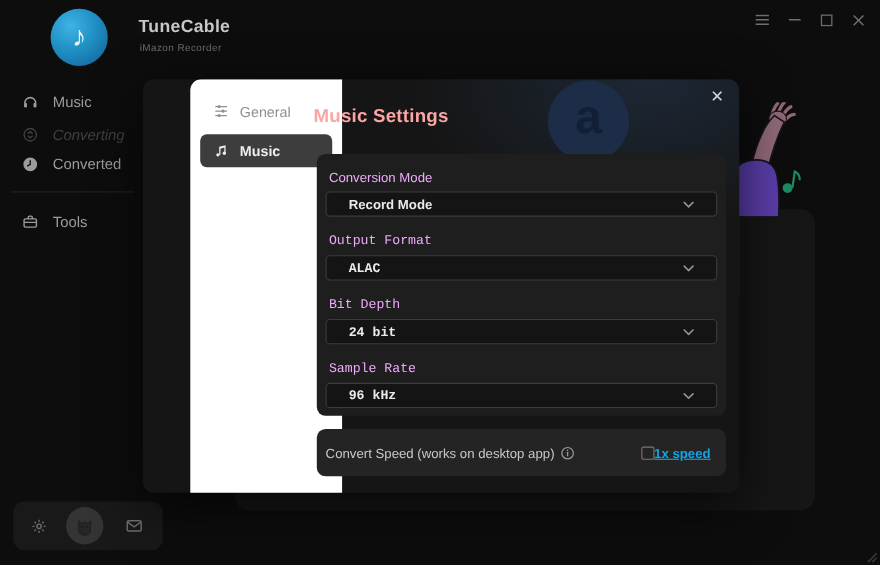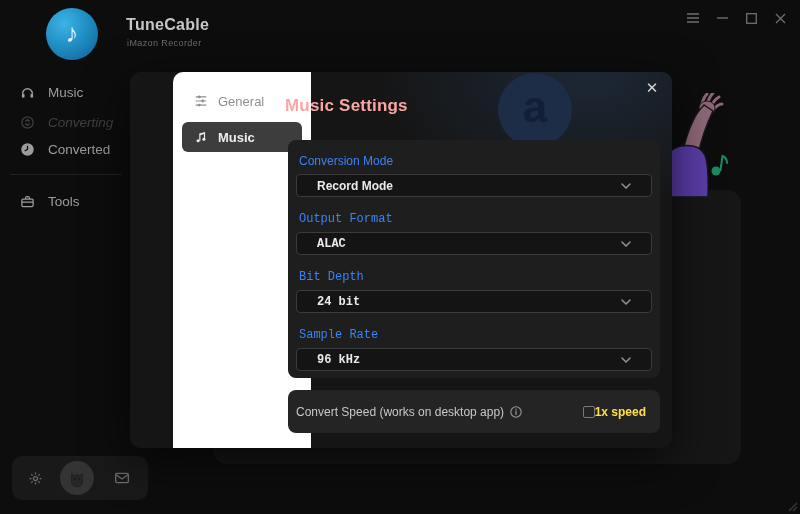--- a/index.html
+++ b/index.html
@@ -54,33 +54,33 @@
 
   .modal-close{ position:absolute; right:10px; top:6px; width:20px; height:20px; display:flex; align-items:center; justify-content:center;
     color:#d4d4d4; font-size:15px; }
 
   .modal-title{ position:absolute; left:155px; top:24px; font-size:17px; font-weight:bold; color:#fca5a5; letter-spacing:.2px; }
 
   .form-card{ position:absolute; left:158px; top:68px; width:372px; height:238px; background:#1e1e1e; border-radius:8px;
     padding:14px 8px 13px 8px; display:flex; flex-direction:column; }
   .field{ display:flex; flex-direction:column; }
   .field + .field{ margin-top:15px;font-family:Liberation Mono, monospace; }
-  .field-label{ font-size:12px; color:#3b82f6; padding-left:3px; margin-bottom:6px; }
+  .field-label{ font-size:12px; color:#f0abfc; padding-left:3px; margin-bottom:6px; }
   .select{ height:23px; background:#141414; border:1px solid #3b3b3b; border-radius:4px; display:flex; align-items:center;
     padding:0 20px; font-size:12px; font-weight:bold; color:#eaeaea; cursor:default; }
   .select .spacer{ flex:1; }
   .chevron{ display:flex; color:#929292; }
 
   .speed-card{ position:absolute; left:158px; top:318px; width:372px; height:43px; background:#242424; border-radius:8px;
     display:flex; align-items:center; padding:0 14px 0 8px; }
   .speed-label{ font-size:12px; color:#c8c8c8; }
   .info-ic{ margin-left:6px; display:flex; color:#9a9a9a; }
   .speed-spacer{ flex:1; }
   .checkbox{ width:12px; height:12px; border:1px solid #787878; border-radius:2px; background:transparent; }
-  .speed-check-label{ margin-left:0; font-size:12px; font-weight:bold; color:#fde047; }
+  .speed-check-label{ margin-left:0; font-size:12px; font-weight:bold; color:#0ea5e9;text-decoration:underline; }
 </style>
 </head>
 <body>
 
 <div class="window">
 
   <div class="logo-circle">
     <span class="logo-note">♪</span>
   </div>
   <div class="app-name">TuneCable</div>

